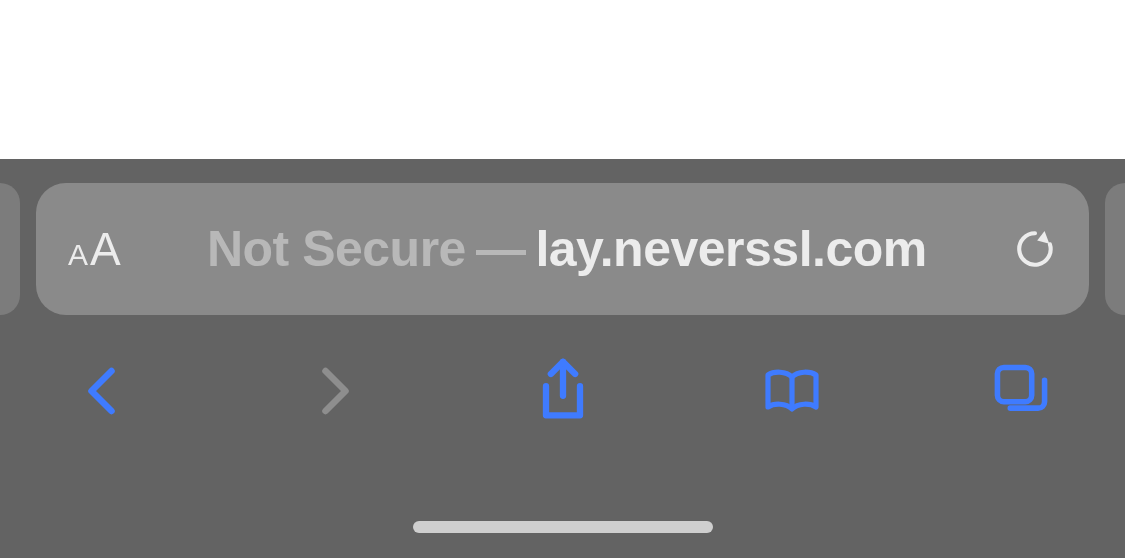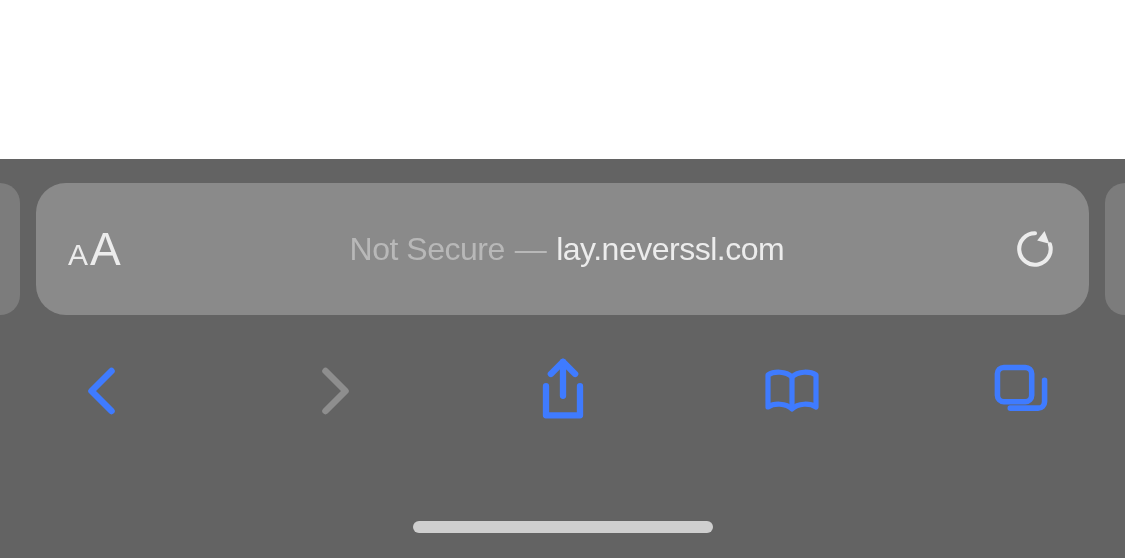--- a/index.html
+++ b/index.html
@@ -77,22 +77,23 @@
     .url-text-container {
       flex: 1;
       display: flex;
       align-items: center;
       justify-content: center;
       overflow: hidden;
       min-width: 0;
     }
     .url-text {
       white-space: nowrap;
-      font-size: 32px;
+      font-size: 50px;
       letter-spacing: -0.5px;
+      font-weight: bold;
     }
     .security-label {
       color: #b8b8b8;
     }
     .separator {
       color: #b8b8b8;
       margin: 0 10px;
     }
     .url-domain {
       color: #ececec;

